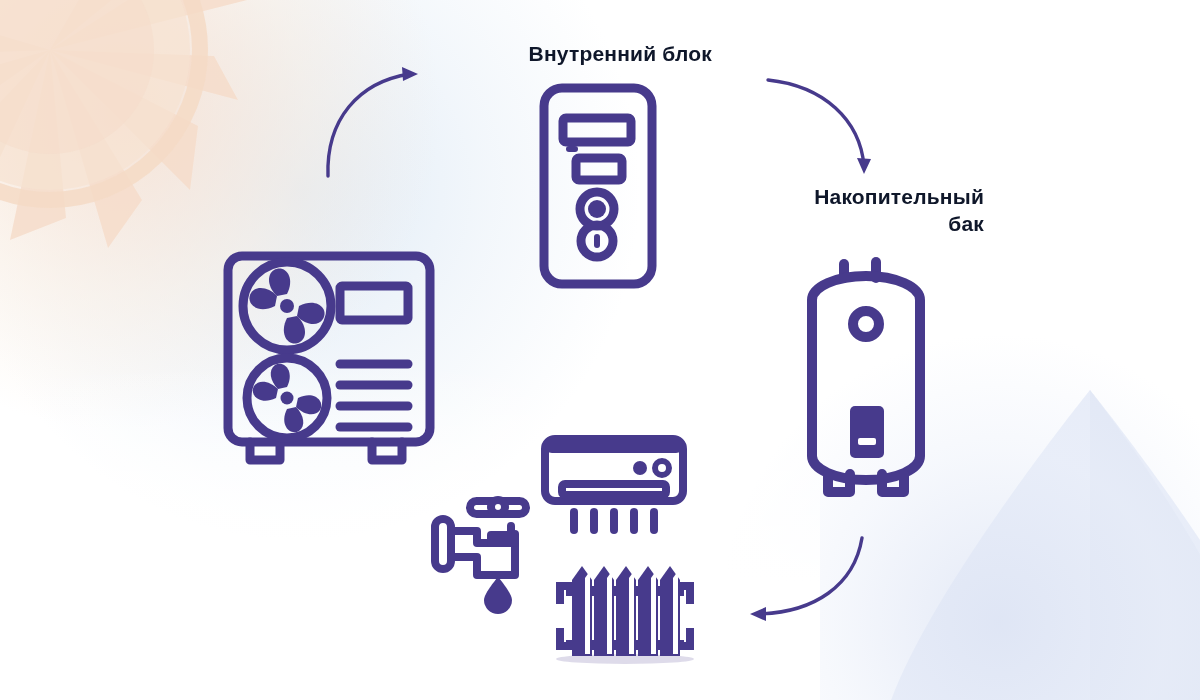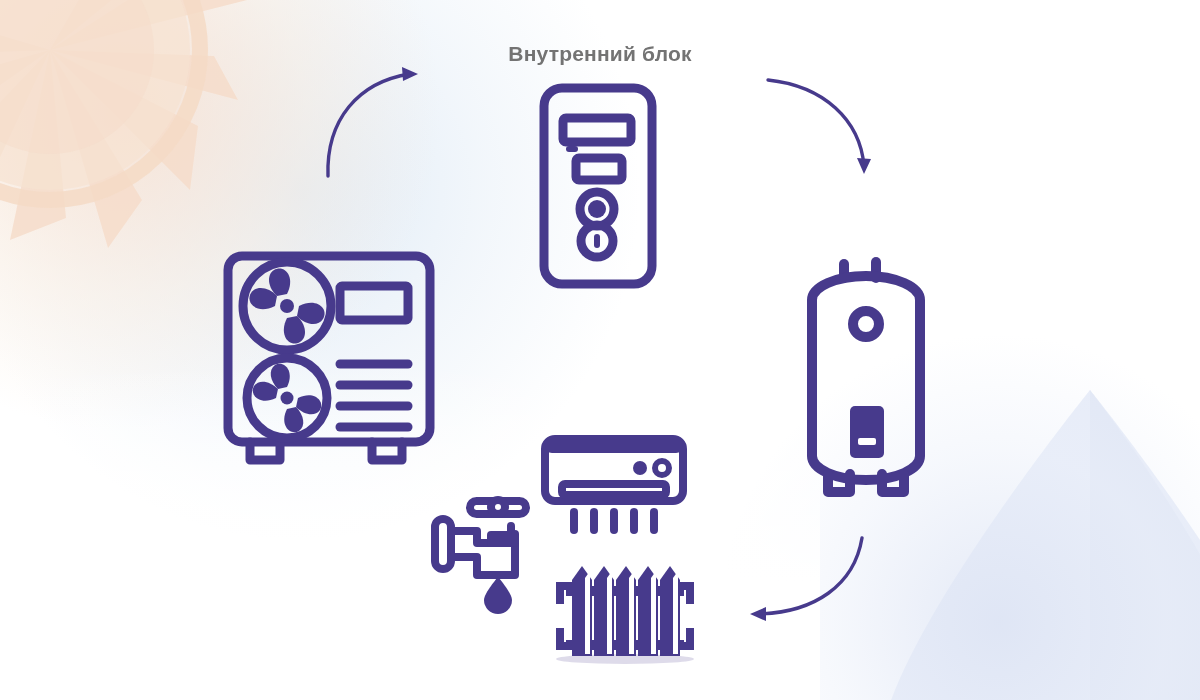--- a/index.html
+++ b/index.html
@@ -40,26 +40,26 @@
     background: radial-gradient(closest-side at 45% 55%, rgba(221,228,244,0.8) 0%, rgba(235,240,250,0.45) 60%, rgba(255,255,255,0) 100%);
   }
   .wash-white-bottom {
     position: absolute;
     left: 0; bottom: 0;
     width: 820px; height: 340px;
     background: linear-gradient(to top, rgba(255,255,255,1) 35%, rgba(255,255,255,0) 100%);
   }
   .label {
     position: absolute;
-    color: #737373;
+    color: #0f172a;
     font-weight: bold;
     font-size: 21px;
     line-height: 27px;
     letter-spacing: 0.2px;
-    text-align: center;
+    text-align: right;
     white-space: pre-line;
   }
   .icon-wrap { position: absolute; }
   svg { display: block; overflow: visible; }
 </style>
 </head>
 <body>
 
 <div id="stage">
 
@@ -104,20 +104,22 @@
   </svg>
 
   <svg class="icon-wrap" style="left:742px; top:534px;" width="130" height="90" viewBox="0 0 130 90">
     <path d="M120 4 C 112 52 72 78 18 80" fill="none" stroke="#473a8c" stroke-width="3.4" stroke-linecap="round"></path>
     <polygon points="8,80 24,73 24,87" fill="#473a8c"></polygon>
   </svg>
 
 
   <div class="label" style="left:488px; top:40px; width:224px;">Внутренний блок</div>
 
+  <div class="label" style="left:760px; top:183px; width:224px;">Накопительный
+бак</div>
 
   <svg class="icon-wrap" style="left:222px; top:250px;" width="232" height="232" viewBox="0 0 232 232">
     <g fill="none" stroke="#473a8c" stroke-width="9" stroke-linecap="round" stroke-linejoin="round">
       <rect x="6" y="6" width="202" height="186" rx="14"></rect>
 
       <path d="M28 192 v18 h30 v-18"></path>
       <path d="M150 192 v18 h30 v-18"></path>
 
       <rect x="118" y="36" width="68" height="34" rx="2"></rect>
 

